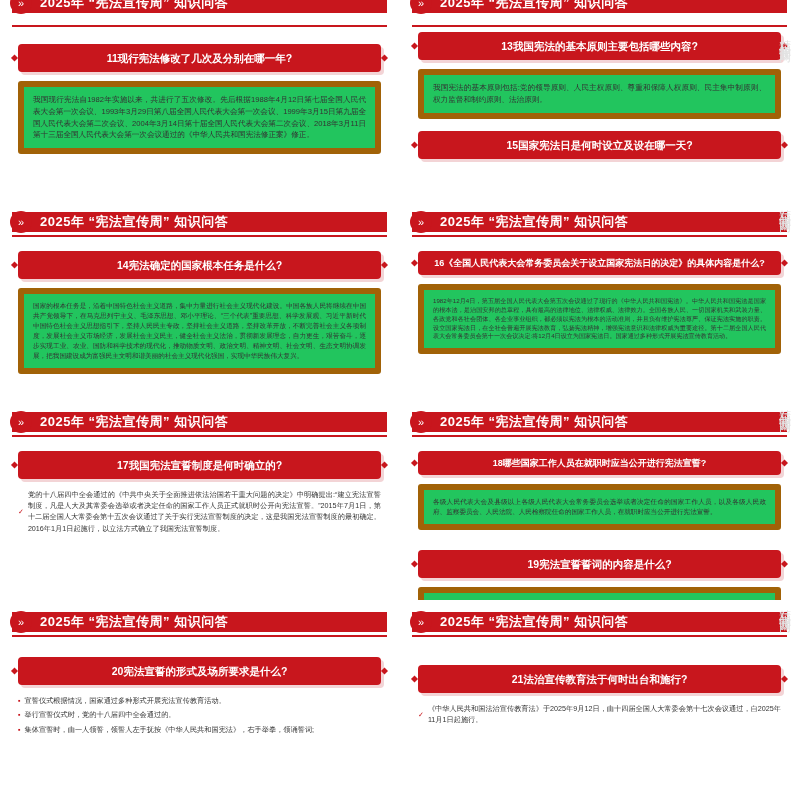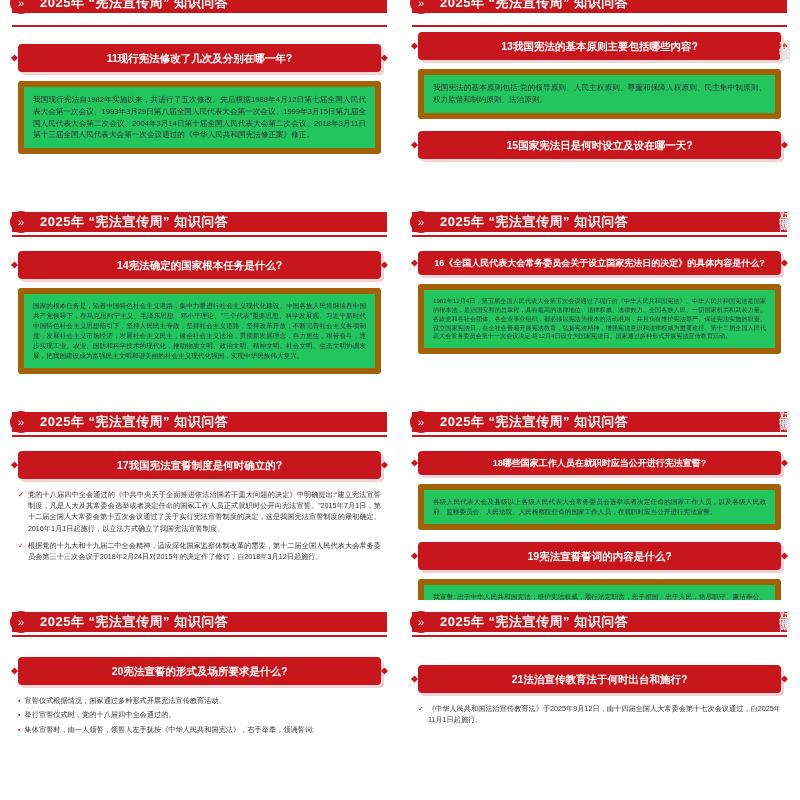--- a/index.html
+++ b/index.html
@@ -114,21 +114,21 @@
   .ans.tiny{font-size:6.6px;line-height:1.5;}
   .ans.mini{font-size:6.1px;line-height:1.45;}
   .bullets{
     margin-top:10px;
     font-size:7.2px;
     line-height:1.55;
     color:#333;
   }
   .bullet{
     display:flex;
-    align-items:flex-start;
+    align-items:center;
     margin-bottom:6px;
   }
   .bullet .mk{
     color:#c8161d;
     font-size:7px;
     margin-right:4px;
     line-height:1.6;
     flex:0 0 auto;
   }
   .bullet .tx{text-align:justify;flex:1 1 auto;}
@@ -225,39 +225,35 @@
       <div class="hdr-title">2025年 “宪法宣传周” 知识问答</div>
     </div>
     <div class="hdr-underline"></div>
     <div class="body">
       <div class="qbanner">17我国宪法宣誓制度是何时确立的?</div>
       <div class="bullets">
         <div class="bullet">
           <span class="mk">✓</span>
           <span class="tx">党的十八届四中全会通过的《中共中央关于全面推进依法治国若干重大问题的决定》中明确提出:“建立宪法宣誓制度，凡是人大及其常委会选举或者决定任命的国家工作人员正式就职时公开向宪法宣誓。”2015年7月1日，第十二届全国人大常委会第十五次会议通过了关于实行宪法宣誓制度的决定，这是我国宪法宣誓制度的最初确定。2016年1月1日起施行，以立法方式确立了我国宪法宣誓制度。</span>
         </div>
-        <div class="bullet">
-          <span class="mk">✓</span>
-          <span class="tx">根据党的十九大和十九届二中全会精神，适应深化国家监察体制改革的需要，第十二届全国人民代表大会常务委员会第三十三次会议于2018年2月24日对2015年的决定作了修订，自2018年3月12日起施行。</span>
-        </div>
       </div>
     </div>
   </div>
 
   <div class="slide">
     <div class="hdr">
       <div class="hdr-bar"></div>
       <div class="hdr-chev">»</div>
       <div class="hdr-title">2025年 “宪法宣传周” 知识问答</div>
     </div>
     <div class="hdr-underline"></div>
     <div class="body">
       <div class="qbanner small">18哪些国家工作人员在就职时应当公开进行宪法宣誓?</div>
       <div class="ans tiny">各级人民代表大会及县级以上各级人民代表大会常务委员会选举或者决定任命的国家工作人员，以及各级人民政府、监察委员会、人民法院、人民检察院任命的国家工作人员，在就职时应当公开进行宪法宣誓。</div>
-      <div class="qbanner" style="margin-top:12px;">19宪法宣誓誓词的内容是什么?</div>
+      <div class="qbanner" style="margin-top:20px;">19宪法宣誓誓词的内容是什么?</div>
       <div class="ans tiny">我宣誓: 忠于中华人民共和国宪法，维护宪法权威，履行法定职责，忠于祖国、忠于人民，恪尽职守、廉洁奉公、接受人民监督，为建设富强民主文明和谐美丽的社会主义现代化强国努力奋斗!</div>
     </div>
     <div class="watermark">精品党课网</div>
   </div>
 
   <div class="slide">
     <div class="hdr">
       <div class="hdr-bar"></div>
       <div class="hdr-chev">»</div>
       <div class="hdr-title">2025年 “宪法宣传周” 知识问答</div>

